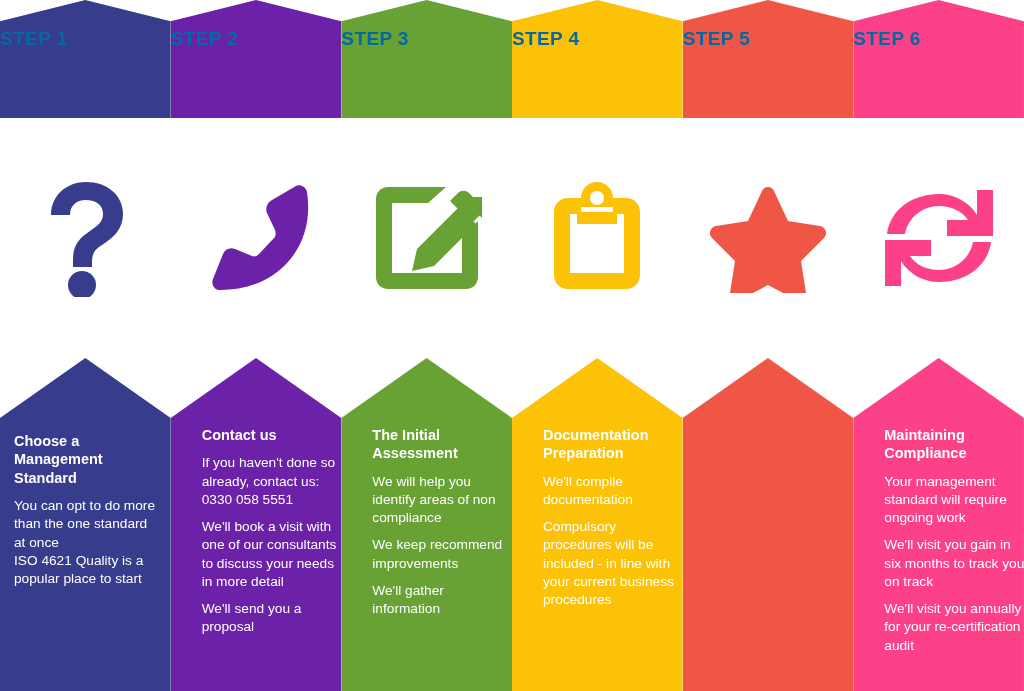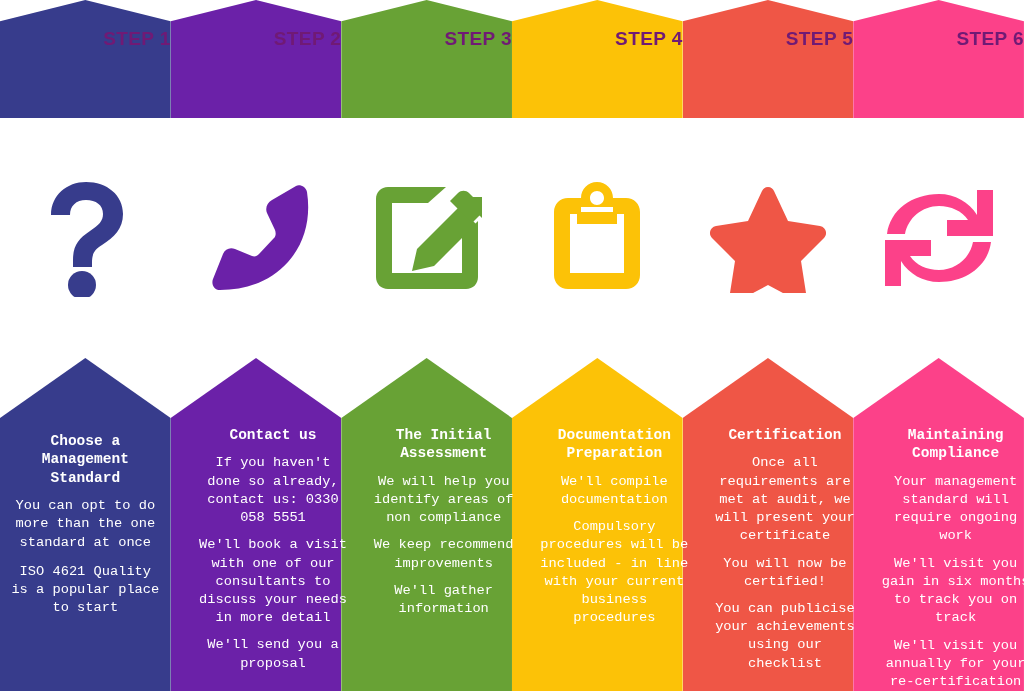--- a/index.html
+++ b/index.html
@@ -43,22 +43,22 @@
     width: 100%;
     height: 100%;
     clip-path: polygon(0% 0%, 100% 0%, 100% 72%, 50% 100%, 0% 72%);
   }
 
   .header-label {
     position: absolute;
     top: 28px;
     left: 0;
     width: 100%;
-    text-align: right;
-    color: #701a75;
+    text-align: left;
+    color: #0369a1;
     font-size: 19px;
     font-weight: bold;
     letter-spacing: 0.4px;
     z-index: 2;
   }
 
   
   .icon-row {
     position: absolute;
     top: 118px;
@@ -103,39 +103,36 @@
     width: 100%;
     height: 100%;
     clip-path: polygon(0% 18%, 50% 0%, 100% 18%, 100% 100%, 0% 100%);
   }
 
   .panel-content {
     position: absolute;
     top: 74px;
     left: 0;
     width: 100%;
-    padding: 0 8px;
-    text-align: center;
+    padding: 0 14px;
     z-index: 2;
-    font-family: Liberation Mono, monospace;
   }
 
   .panel-title {
     color: #ffffff;
     font-size: 14.5px;
     font-weight: bold;
     line-height: 1.27;
     margin-bottom: 10px;
   }
 
   .panel-para {
     color: #ffffff;
     font-size: 13.7px;
     line-height: 1.33;
-    margin-bottom: 11px;
   }
   .panel-para:last-child { margin-bottom: 0; }
 
   
   .dense .panel-content { top: 68px; margin-left: 17px; }
   .dense .panel-para { margin-bottom: 9px; }
 </style>
 </head>
 <body>
 
@@ -257,26 +254,20 @@
       <div class="panel-shape" style="background:#FCC207"></div>
       <div class="panel-content">
         <div class="panel-title">Documentation Preparation</div>
         <div class="panel-para">We'll compile documentation</div>
         <div class="panel-para">Compulsory procedures will be included - in line with your current business procedures</div>
       </div>
     </div>
 
     <div class="panel-cell dense">
       <div class="panel-shape" style="background:#EF5646"></div>
-      <div class="panel-content">
-        <div class="panel-title">Certification</div>
-        <div class="panel-para">Once all requirements are met at audit, we will present your certificate</div>
-        <div class="panel-para">You will now be certified!</div>
-        <div class="panel-para">You can publicise your achievements using our checklist</div>
-      </div>
     </div>
 
     <div class="panel-cell dense">
       <div class="panel-shape" style="background:#FC4189"></div>
       <div class="panel-content">
         <div class="panel-title">Maintaining Compliance</div>
         <div class="panel-para">Your management standard will require ongoing work</div>
         <div class="panel-para">We'll visit you gain in six months to track you on track</div>
         <div class="panel-para">We'll visit you annually for your re-certification audit</div>
       </div>

